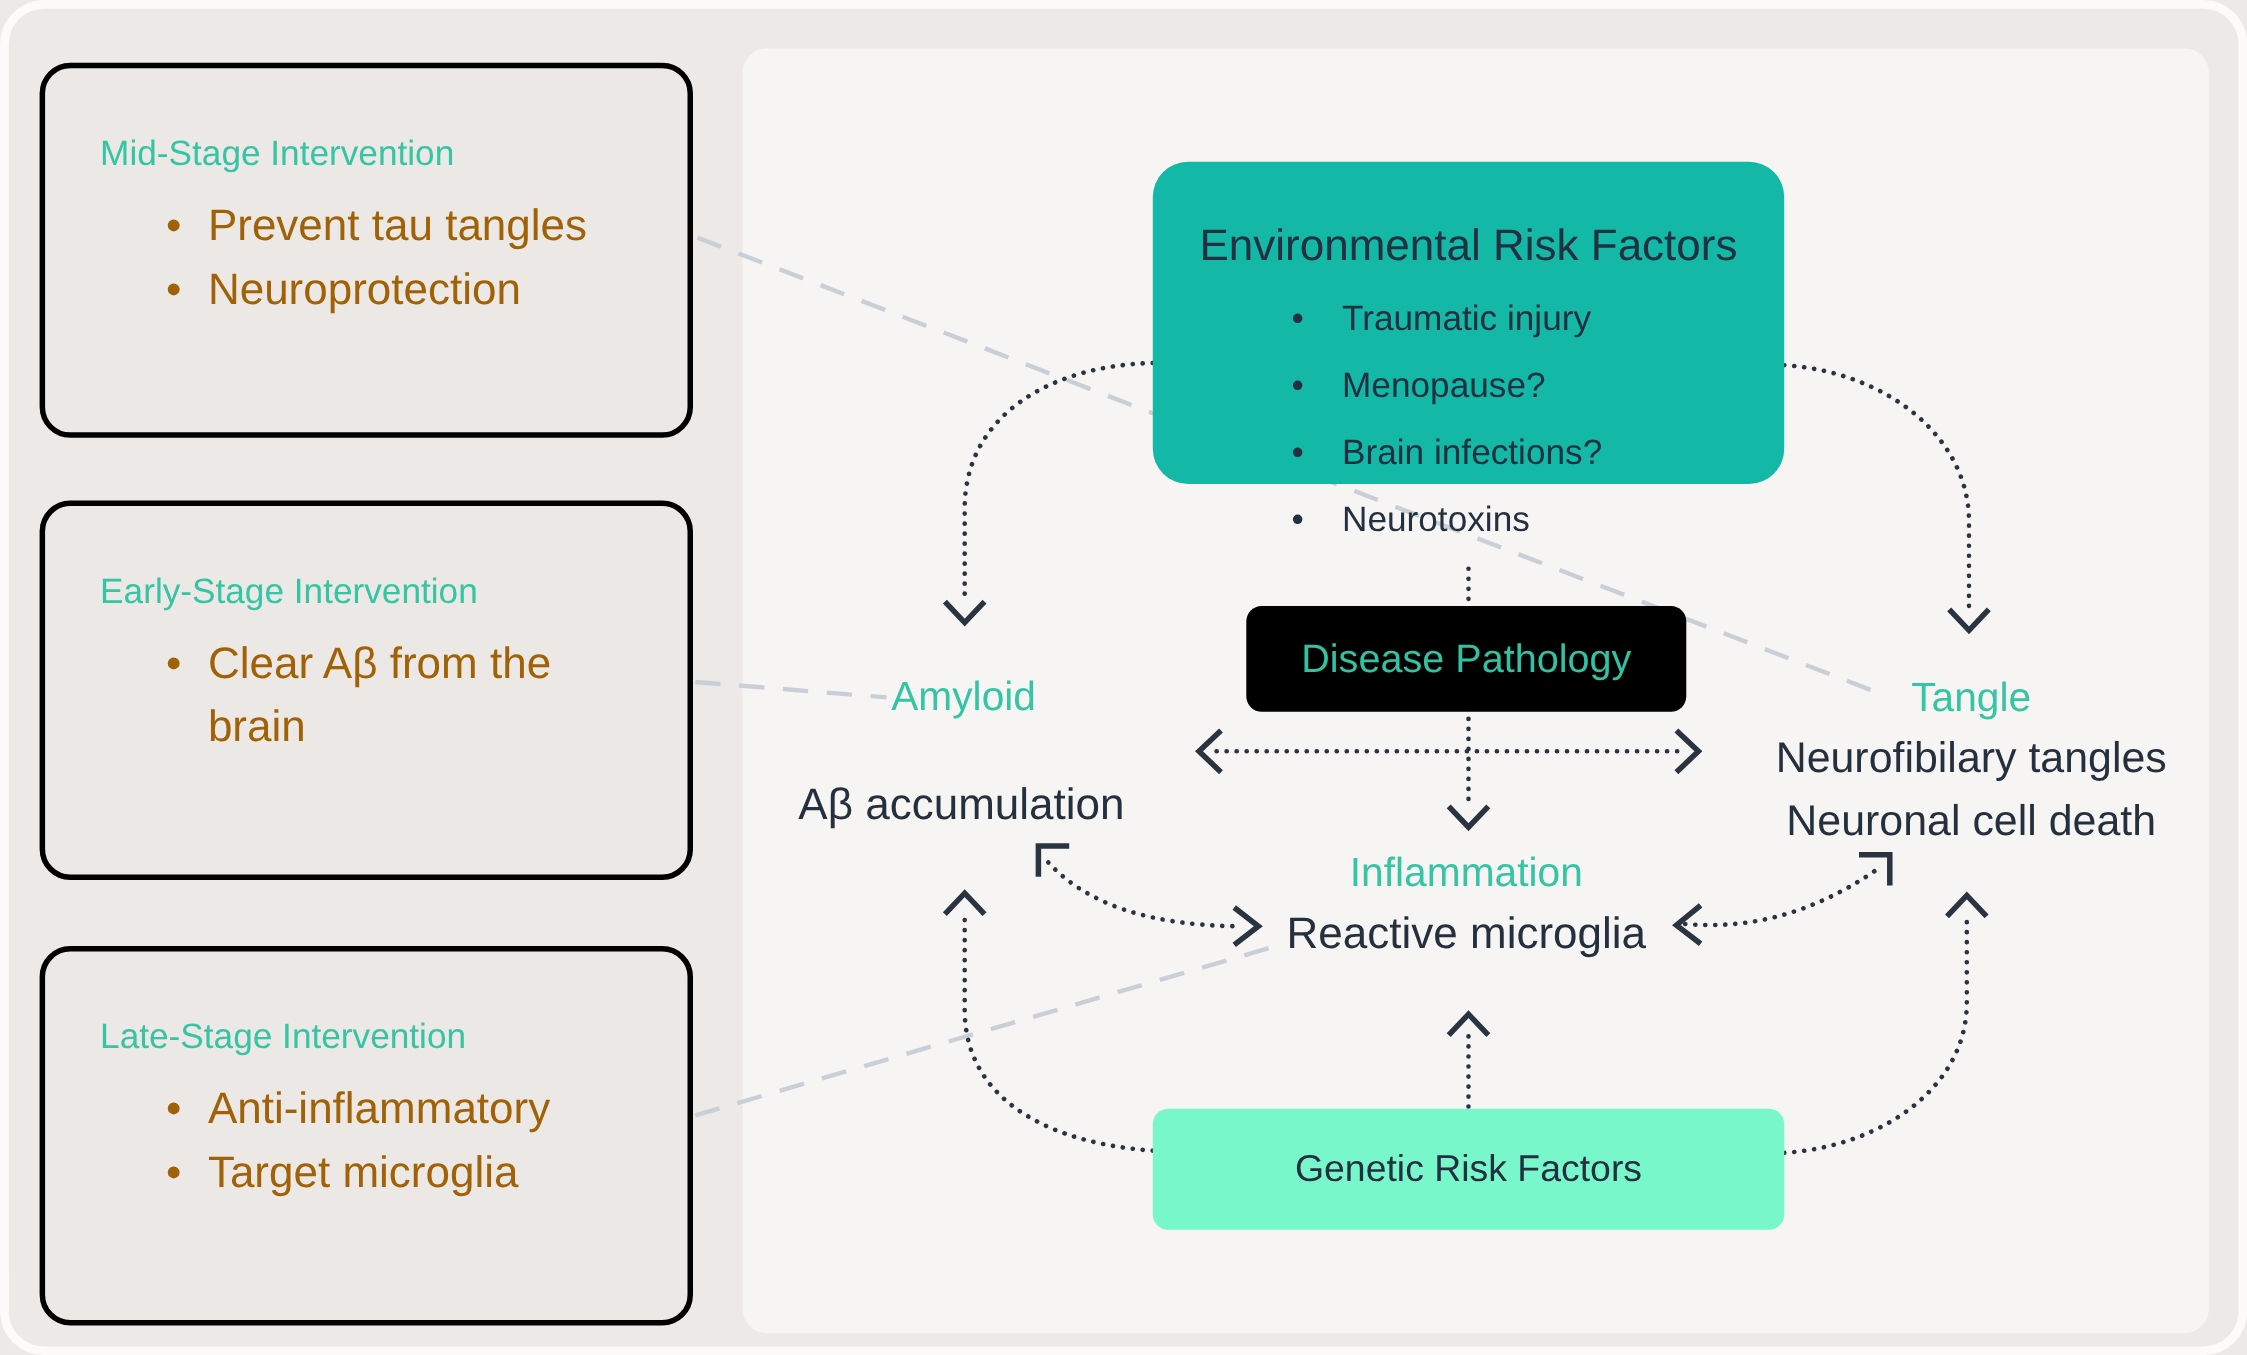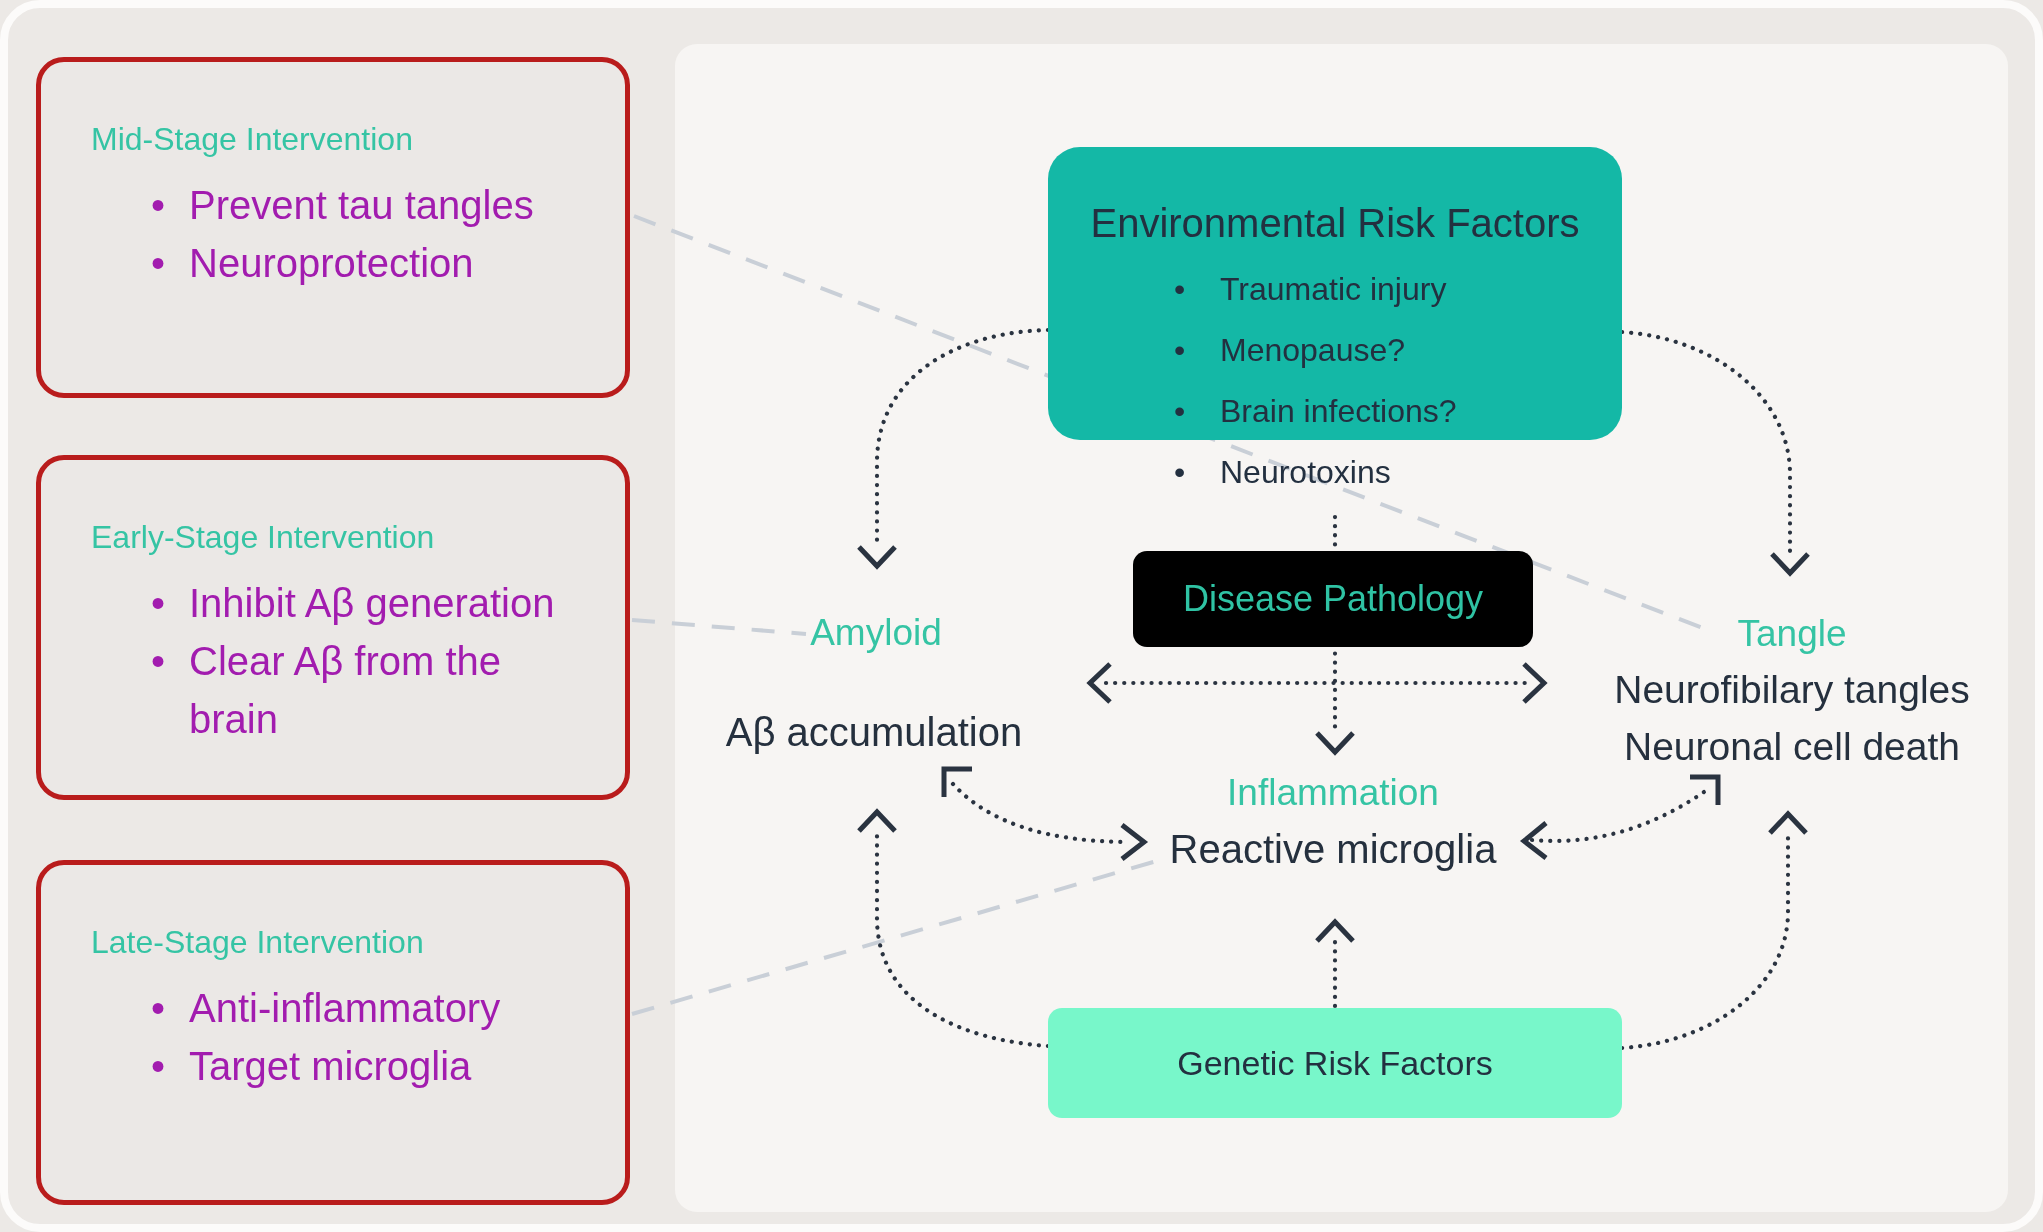--- a/index.html
+++ b/index.html
@@ -7,26 +7,26 @@
     position:relative;width:2043px;height:1232px;
     background:#ece9e6;overflow:hidden;
     font-family:"Liberation Sans","DejaVu Sans",sans-serif;
     color:#25303e;
   }
   .frame{position:absolute;inset:0;border:8px solid #fcfbfa;border-radius:40px;pointer-events:none;z-index:50;}
   .panel{position:absolute;left:675px;top:44px;width:1333px;height:1168px;background:#f7f5f3;border-radius:22px;}
   .connectors{position:absolute;left:0;top:0;width:2043px;height:1232px;}
 
   
-  .card{position:absolute;left:36px;width:594px;background:#ebe8e6;border:5px solid #b91c1c;border-radius:28px;box-sizing:border-box;padding:56px 40px 0 50px;}
+  .card{position:absolute;left:36px;width:594px;background:#ebe8e6;border:5px solid #000000;border-radius:28px;box-sizing:border-box;padding:56px 40px 0 50px;}
   .card-1{top:57px;height:341px;}
   .card-2{top:455px;height:345px;}
   .card-3{top:860px;height:345px;}
   .card-title{color:#35c4a4;font-size:32px;line-height:42px;}
-  .card-list{margin:16px 0 0 60px;padding:0;list-style:none;font-size:40px;line-height:58px;color:#a21caf;}
+  .card-list{margin:16px 0 0 60px;padding:0;list-style:none;font-size:40px;line-height:58px;color:#a16207;}
   .card-list li{position:relative;padding-left:38px;}
   .card-list li::before{content:"\2022";position:absolute;left:0;top:0;}
 
   
   .env-box{position:absolute;left:1048px;top:147px;width:574px;height:293px;background:#14b8a6;border-radius:32px;}
   .env-title{position:absolute;top:50px;left:0;width:100%;text-align:center;font-size:40px;line-height:52px;color:#233040;}
   .env-list{position:absolute;top:112px;left:126px;margin:0;padding:0;list-style:none;font-size:32px;line-height:61px;color:#233040;}
   .env-list li{position:relative;padding-left:46px;}
   .env-list li::before{content:"\2022";position:absolute;left:0;top:0;}
   .disease-box{position:absolute;left:1133px;top:551px;width:400px;height:96px;background:#000000;border-radius:14px;display:flex;align-items:center;justify-content:center;font-size:36px;color:#2fc3a4;}
@@ -90,21 +90,20 @@
     <div class="card-title">Mid-Stage Intervention</div>
     <ul class="card-list">
       <li>Prevent tau tangles</li>
       <li>Neuroprotection</li>
     </ul>
   </div>
 
   <div class="card card-2">
     <div class="card-title">Early-Stage Intervention</div>
     <ul class="card-list">
-      <li>Inhibit Aβ generation</li>
       <li>Clear Aβ from the brain</li>
     </ul>
   </div>
 
   <div class="card card-3">
     <div class="card-title">Late-Stage Intervention</div>
     <ul class="card-list">
       <li>Anti-inflammatory</li>
       <li>Target microglia</li>
     </ul>

